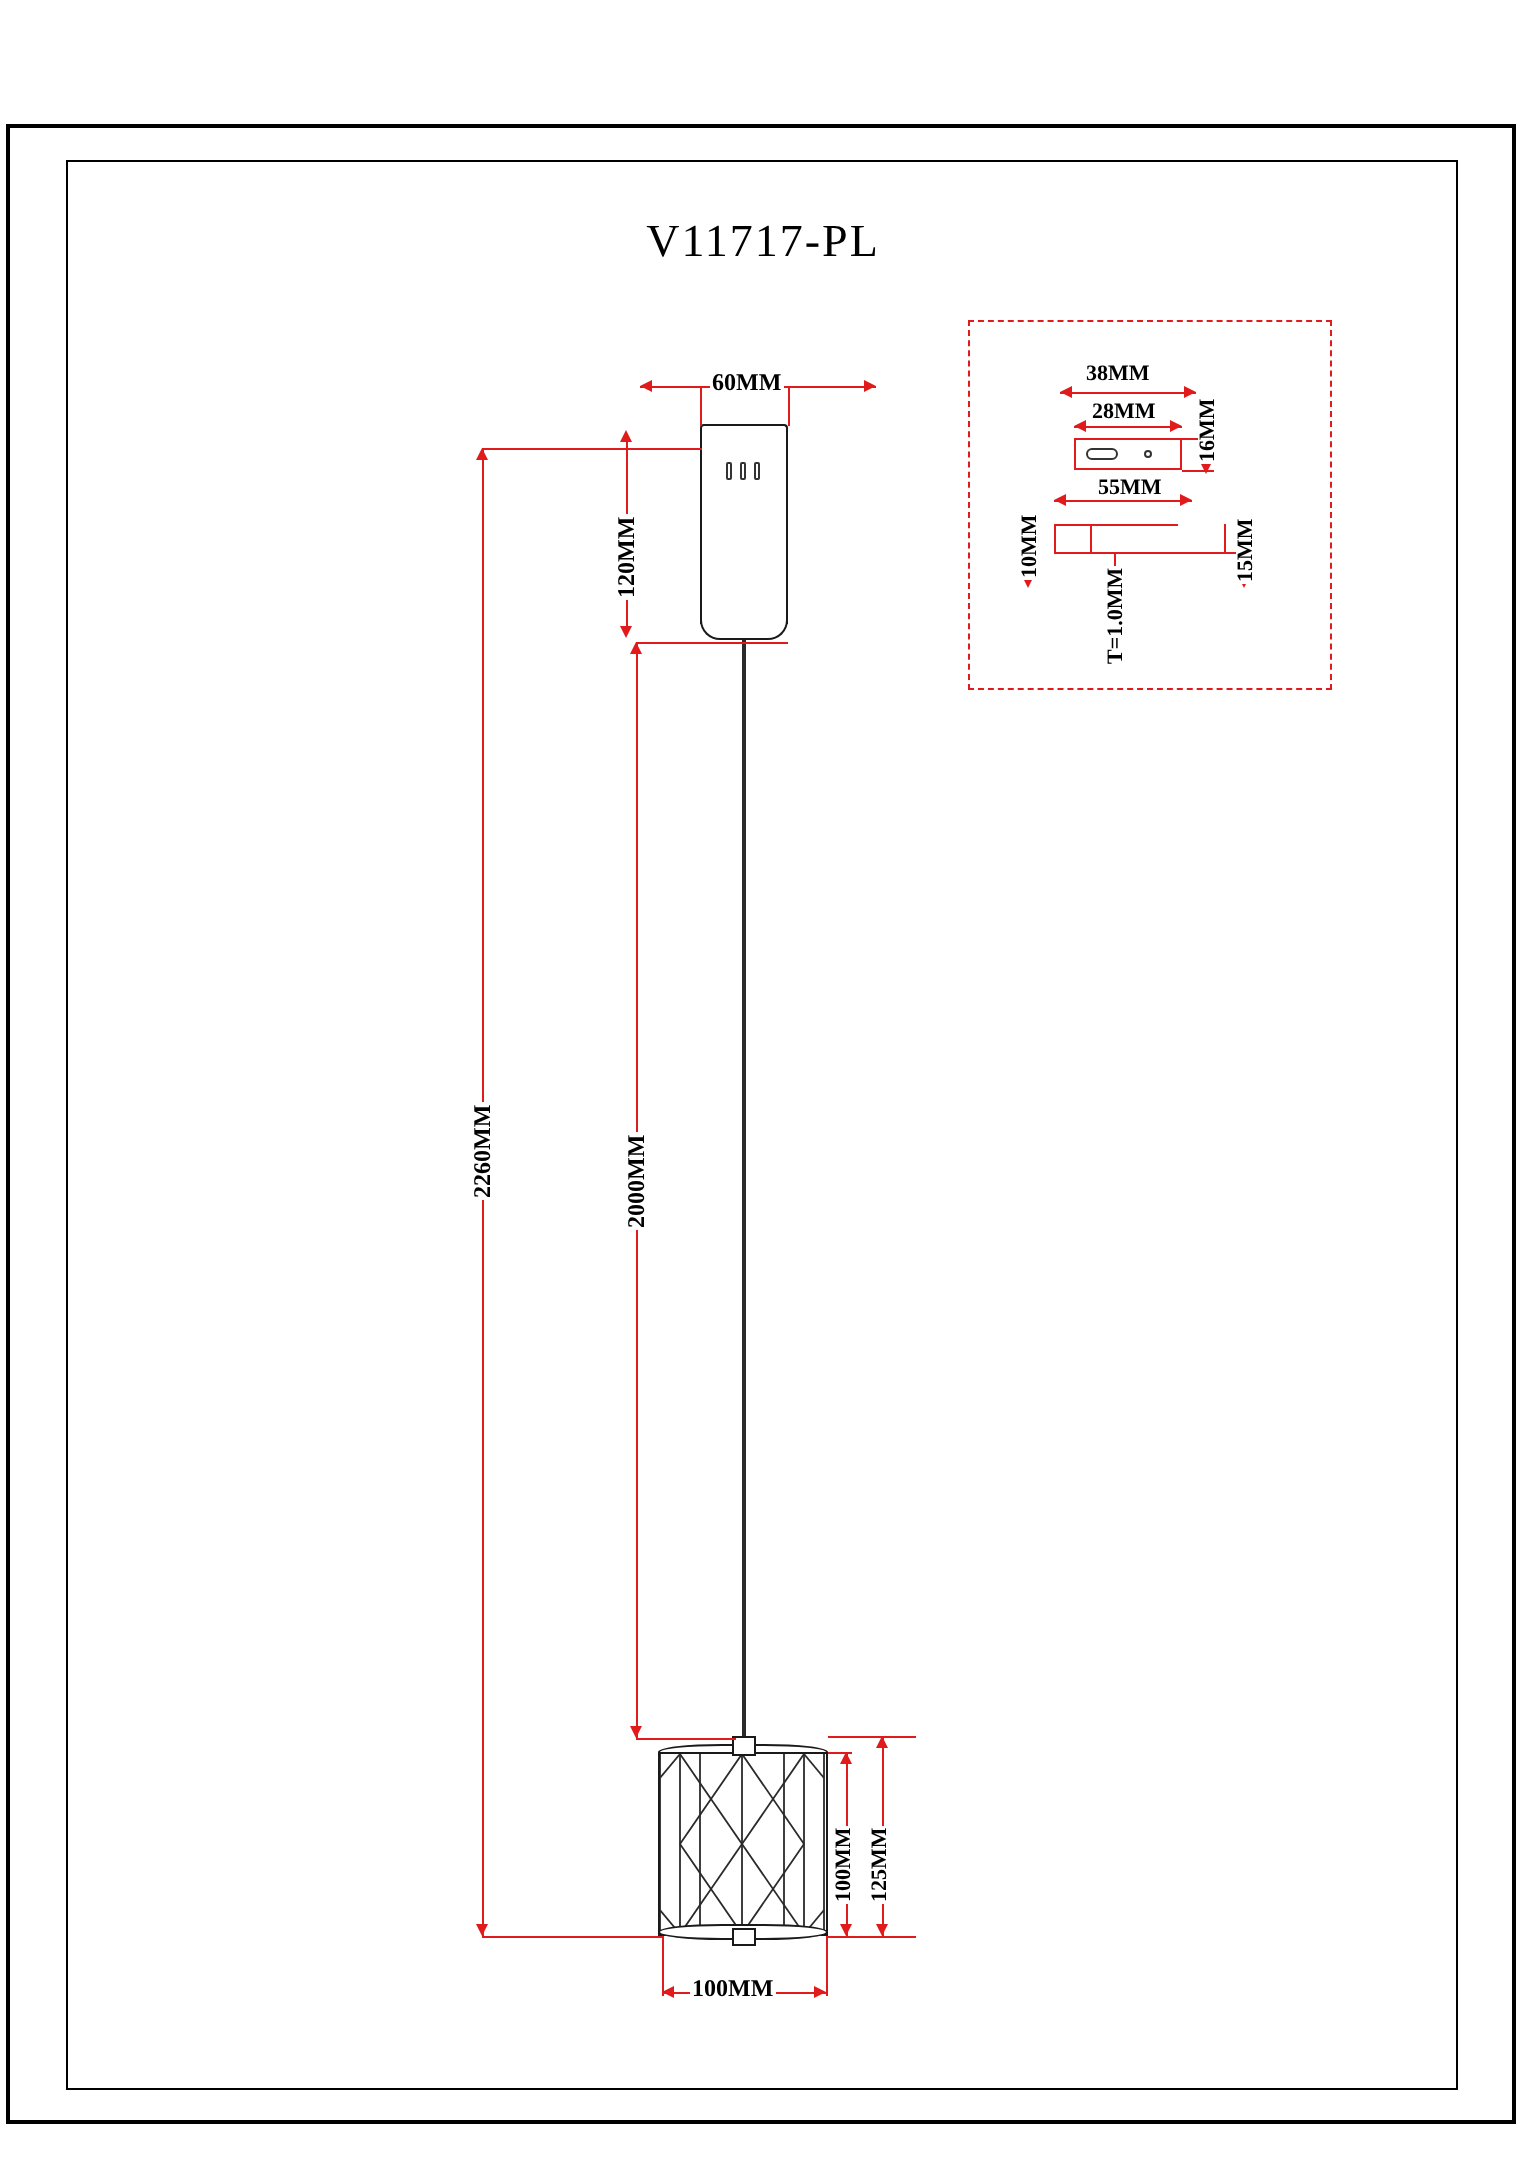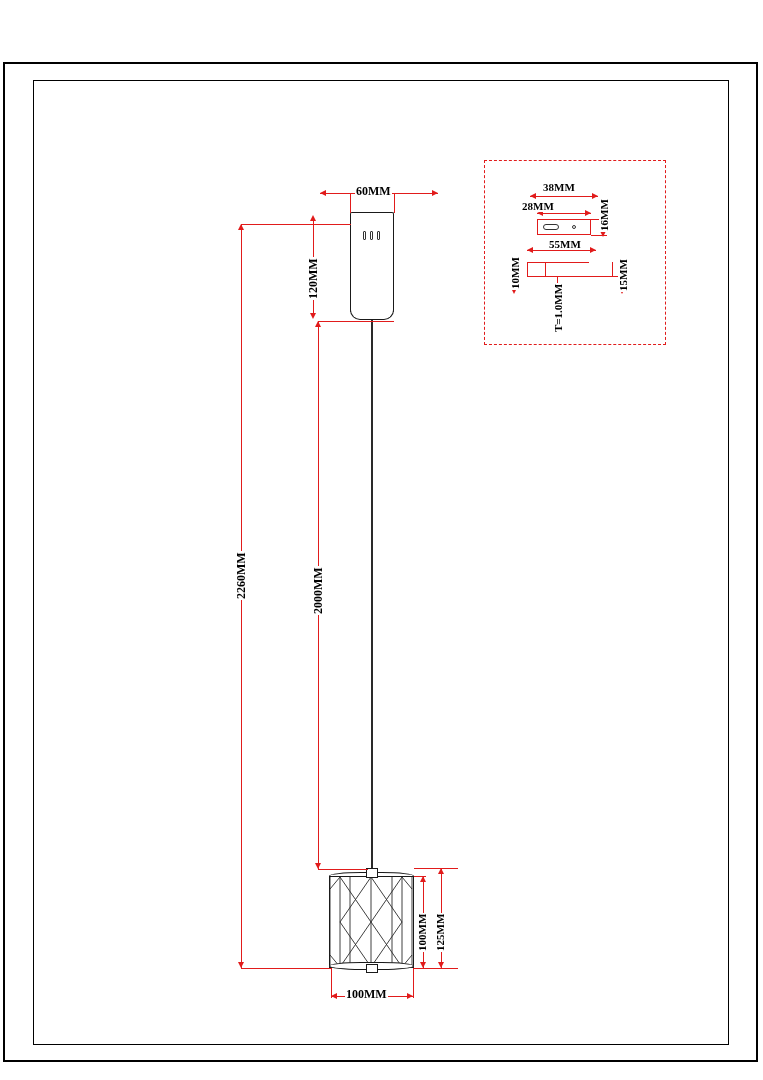--- a/index.html
+++ b/index.html
@@ -232,20 +232,21 @@
   }
 </style>
 </head>
 <body>
 
 <div id="page">
 
   <div class="frame-outer"></div>
   <div class="frame-inner"></div>
 
+  <div class="title">V11717-PL</div>
 
   <div class="canopy"></div>
   <div class="canopy-base"></div>
   <div class="canopy-slot s1"></div>
   <div class="canopy-slot s2"></div>
   <div class="canopy-slot s3"></div>
 
   <div class="suspension"></div>
 
   <div class="shade-cap-top"></div>
@@ -328,21 +329,21 @@
   <div class="detail-box"></div>
 
   <div class="dim-line-h" style="left:530px; top:196px; width:68px;"></div>
   <div class="arr left" style="left:530px; top:193px;"></div>
   <div class="arr right" style="left:592px; top:193px;"></div>
   <div class="dim-label small" style="left:542px; top:182px;">38MM</div>
 
   <div class="dim-line-h" style="left:537px; top:213px; width:54px;"></div>
   <div class="arr left" style="left:537px; top:210px;"></div>
   <div class="arr right" style="left:585px; top:210px;"></div>
-  <div class="dim-label small" style="left:521px; top:201px;">28MM</div>
+  <div class="dim-label small" style="left:545px; top:201px;">28MM</div>
 
   <div class="plate" style="left:537px; top:219px; width:54px; height:16px;"></div>
   <div class="plate-slot" style="left:543px; top:224px; width:16px; height:6px;"></div>
   <div class="plate-hole" style="left:572px; top:225px;"></div>
 
   <div class="dim-line-v" style="left:603px; top:219px; height:16px;"></div>
   <div class="arr up" style="left:600px; top:216px;"></div>
   <div class="arr down" style="left:600px; top:231px;"></div>
   <div class="dim-line-h" style="left:591px; top:219px; width:16px;"></div>
   <div class="dim-line-h" style="left:591px; top:235px; width:16px;"></div>

